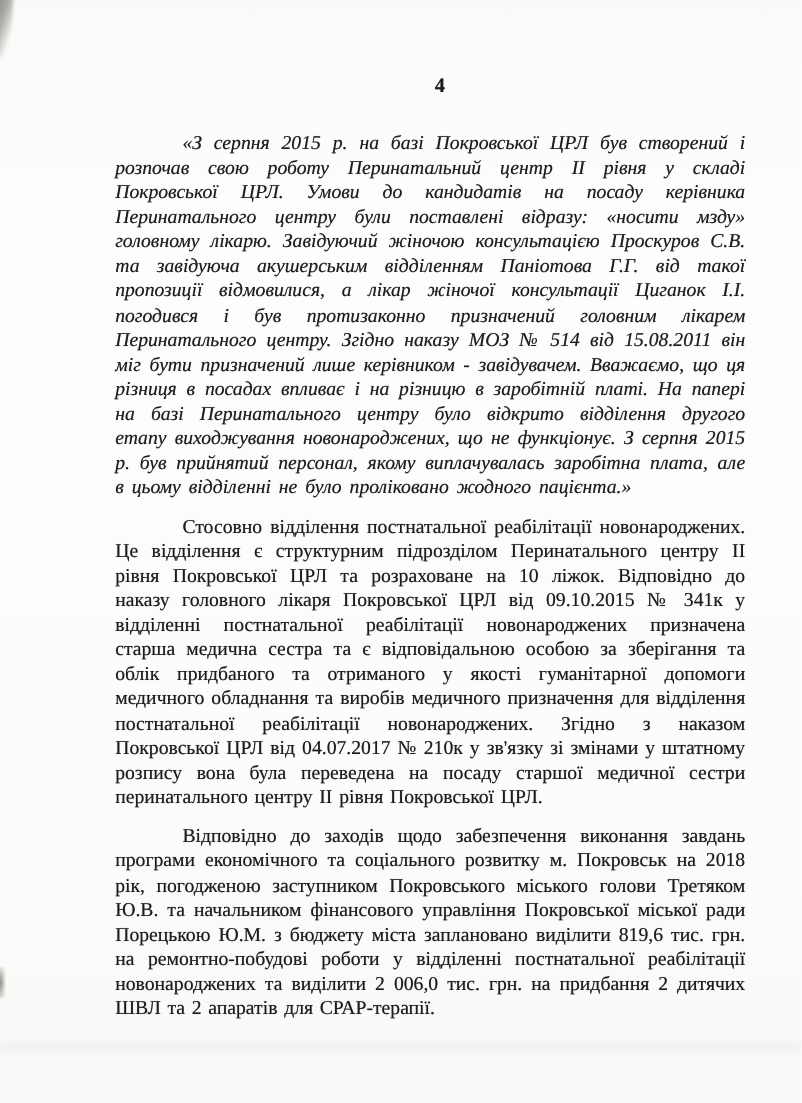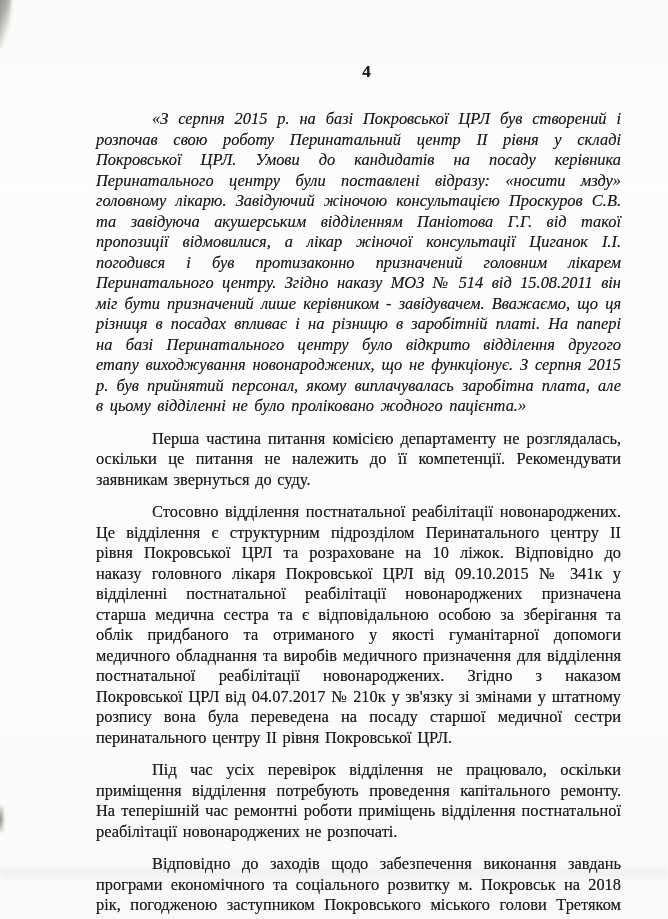--- a/index.html
+++ b/index.html
@@ -86,20 +86,18 @@
 <div class="page">
 
   <div class="corner-mark"></div>
   <div class="edge-smudge"></div>
   <div class="bottom-band"></div>
 
   <div class="page-number">4</div>
 
   <div class="content">
     <p class="para quote">«З серпня 2015 р. на базі Покровської ЦРЛ був створений і розпочав свою роботу Перинатальний центр II рівня у складі Покровської ЦРЛ. Умови до кандидатів на посаду керівника Перинатального центру були поставлені відразу: «носити мзду» головному лікарю. Завідуючий жіночою консультацією Проскуров С.В. та завідуюча акушерським відділенням Паніотова Г.Г. від такої пропозиції відмовилися, а лікар жіночої консультації Циганок І.І. погодився і був протизаконно призначений головним лікарем Перинатального центру. Згідно наказу МОЗ № 514 від 15.08.2011 він міг бути призначений лише керівником - завідувачем. Вважаємо, що ця різниця в посадах впливає і на різницю в заробітній платі. На папері на базі Перинатального центру було відкрито відділення другого етапу виходжування новонароджених, що не функціонує. З серпня 2015 р. був прийнятий персонал, якому виплачувалась заробітна плата, але в цьому відділенні не було проліковано жодного пацієнта.»</p>
-    <p class="para">Перша частина питання комісією департаменту не розглядалась, оскільки це питання не належить до її компетенції. Рекомендувати заявникам звернуться до суду.</p>
     <p class="para">Стосовно відділення постнатальної реабілітації новонароджених. Це відділення є структурним підрозділом Перинатального центру II рівня Покровської ЦРЛ та розраховане на 10 ліжок. Відповідно до наказу головного лікаря Покровської ЦРЛ від 09.10.2015 № 341к у відділенні постнатальної реабілітації новонароджених призначена старша медична сестра та є відповідальною особою за зберігання та облік придбаного та отриманого у якості гуманітарної допомоги медичного обладнання та виробів медичного призначення для відділення постнатальної реабілітації новонароджених. Згідно з наказом Покровської ЦРЛ від 04.07.2017 № 210к у зв'язку зі змінами у штатному розпису вона була переведена на посаду старшої медичної сестри перинатального центру II рівня Покровської ЦРЛ.</p>
-    <p class="para">Під час усіх перевірок відділення не працювало, оскільки приміщення відділення потребують проведення капітального ремонту. На теперішній час ремонтні роботи приміщень відділення постнатальної реабілітації новонароджених не розпочаті.</p>
     <p class="para">Відповідно до заходів щодо забезпечення виконання завдань програми економічного та соціального розвитку м. Покровськ на 2018 рік, погодженою заступником Покровського міського голови Третяком Ю.В. та начальником фінансового управління Покровської міської ради Порецькою Ю.М. з бюджету міста заплановано виділити 819,6 тис. грн. на ремонтно-побудові роботи у відділенні постнатальної реабілітації новонароджених та виділити 2 006,0 тис. грн. на придбання 2 дитячих ШВЛ та 2 апаратів для СРАР-терапії.</p>
 
   </div>
 
 </div>
 
 </body></html>

